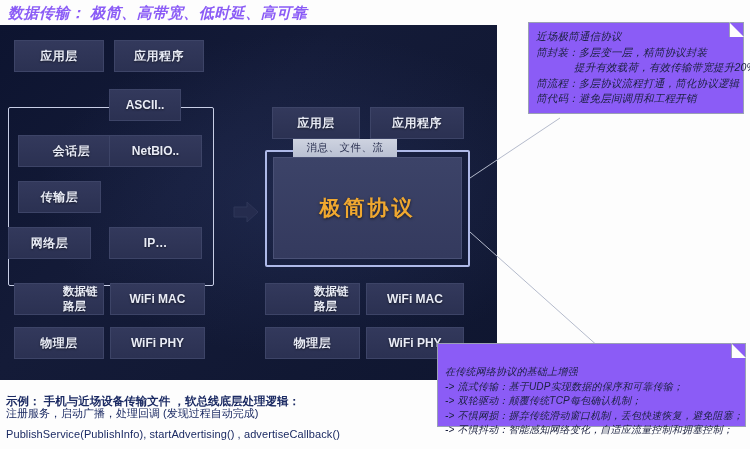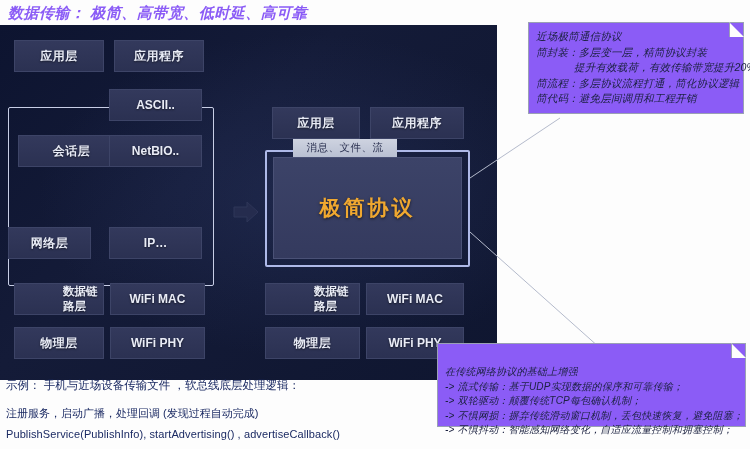--- a/index.html
+++ b/index.html
@@ -105,46 +105,47 @@
   #callout-top .co-line, #callout-top .co-title { line-height: 15.5px; }
 
   #callout-bottom { left: 437px; top: 343px; width: 309px; height: 84px; padding: 21px 7px; }
   #callout-bottom .co-line, #callout-bottom .co-title { line-height: 14.5px; font-size: 10px; }
 
   
   .leader { position: absolute; left: 0; top: 0; z-index: 7; pointer-events: none; }
 
   
   .ex-head {
-    position: absolute; left: 6px; top: 378px;
-    font-size: 11.5px; font-weight: normal; color: #1b2a63; white-space: nowrap;
+    position: absolute; left: 6px; top: 394px;
+    font-size: 11.5px; font-weight: bold; color: #1b2a63; white-space: nowrap;
   }
   .ex-line {
     position: absolute; left: 6px; font-size: 11px; color: #1b2a63; white-space: nowrap;
   }
   #ex-line-1 { top: 406px; }
   #ex-line-2 { top: 428px; letter-spacing: 0.1px; }
 </style>
 </head>
 <body>
 
 <div id="page">
 
   <div class="title">数据传输： 极简、高带宽、低时延、高可靠</div>
 
   <div class="dark-panel">
 
     <div class="lbox" style="left:14px; top:15px; width:90px; height:32px;">应用层</div>
     <div class="lbox" style="left:114px; top:15px; width:90px; height:32px;">应用程序</div>
 
-    <div class="lbox lat" style="left:109px; top:64px; width:93px; height:32px;">ASCII..</div>
+    <div class="lbox lat" style="left:109px; top:64px; width:72px; height:32px;">ASCII..</div>
 
     <div class="lbox" style="left:18px; top:110px; width:107px; height:32px;">会话层</div>
     <div class="lbox lat" style="left:109px; top:110px; width:93px; height:32px;">NetBIO..</div>
 
+    <div class="lbox" style="left:18px; top:156px; width:83px; height:32px;">传输层</div>
 
     <div class="lbox" style="left:8px; top:202px; width:83px; height:32px;">网络层</div>
     <div class="lbox lat" style="left:109px; top:202px; width:93px; height:32px;">IP…</div>
 
     <div class="lbox small" style="left:14px; top:258px; width:90px; height:32px;">数据链路层</div>
     <div class="lbox lat" style="left:110px; top:258px; width:95px; height:32px;">WiFi MAC</div>
 
     <div class="lbox" style="left:14px; top:302px; width:90px; height:32px;">物理层</div>
     <div class="lbox lat" style="left:110px; top:302px; width:95px; height:32px;">WiFi PHY</div>
 

